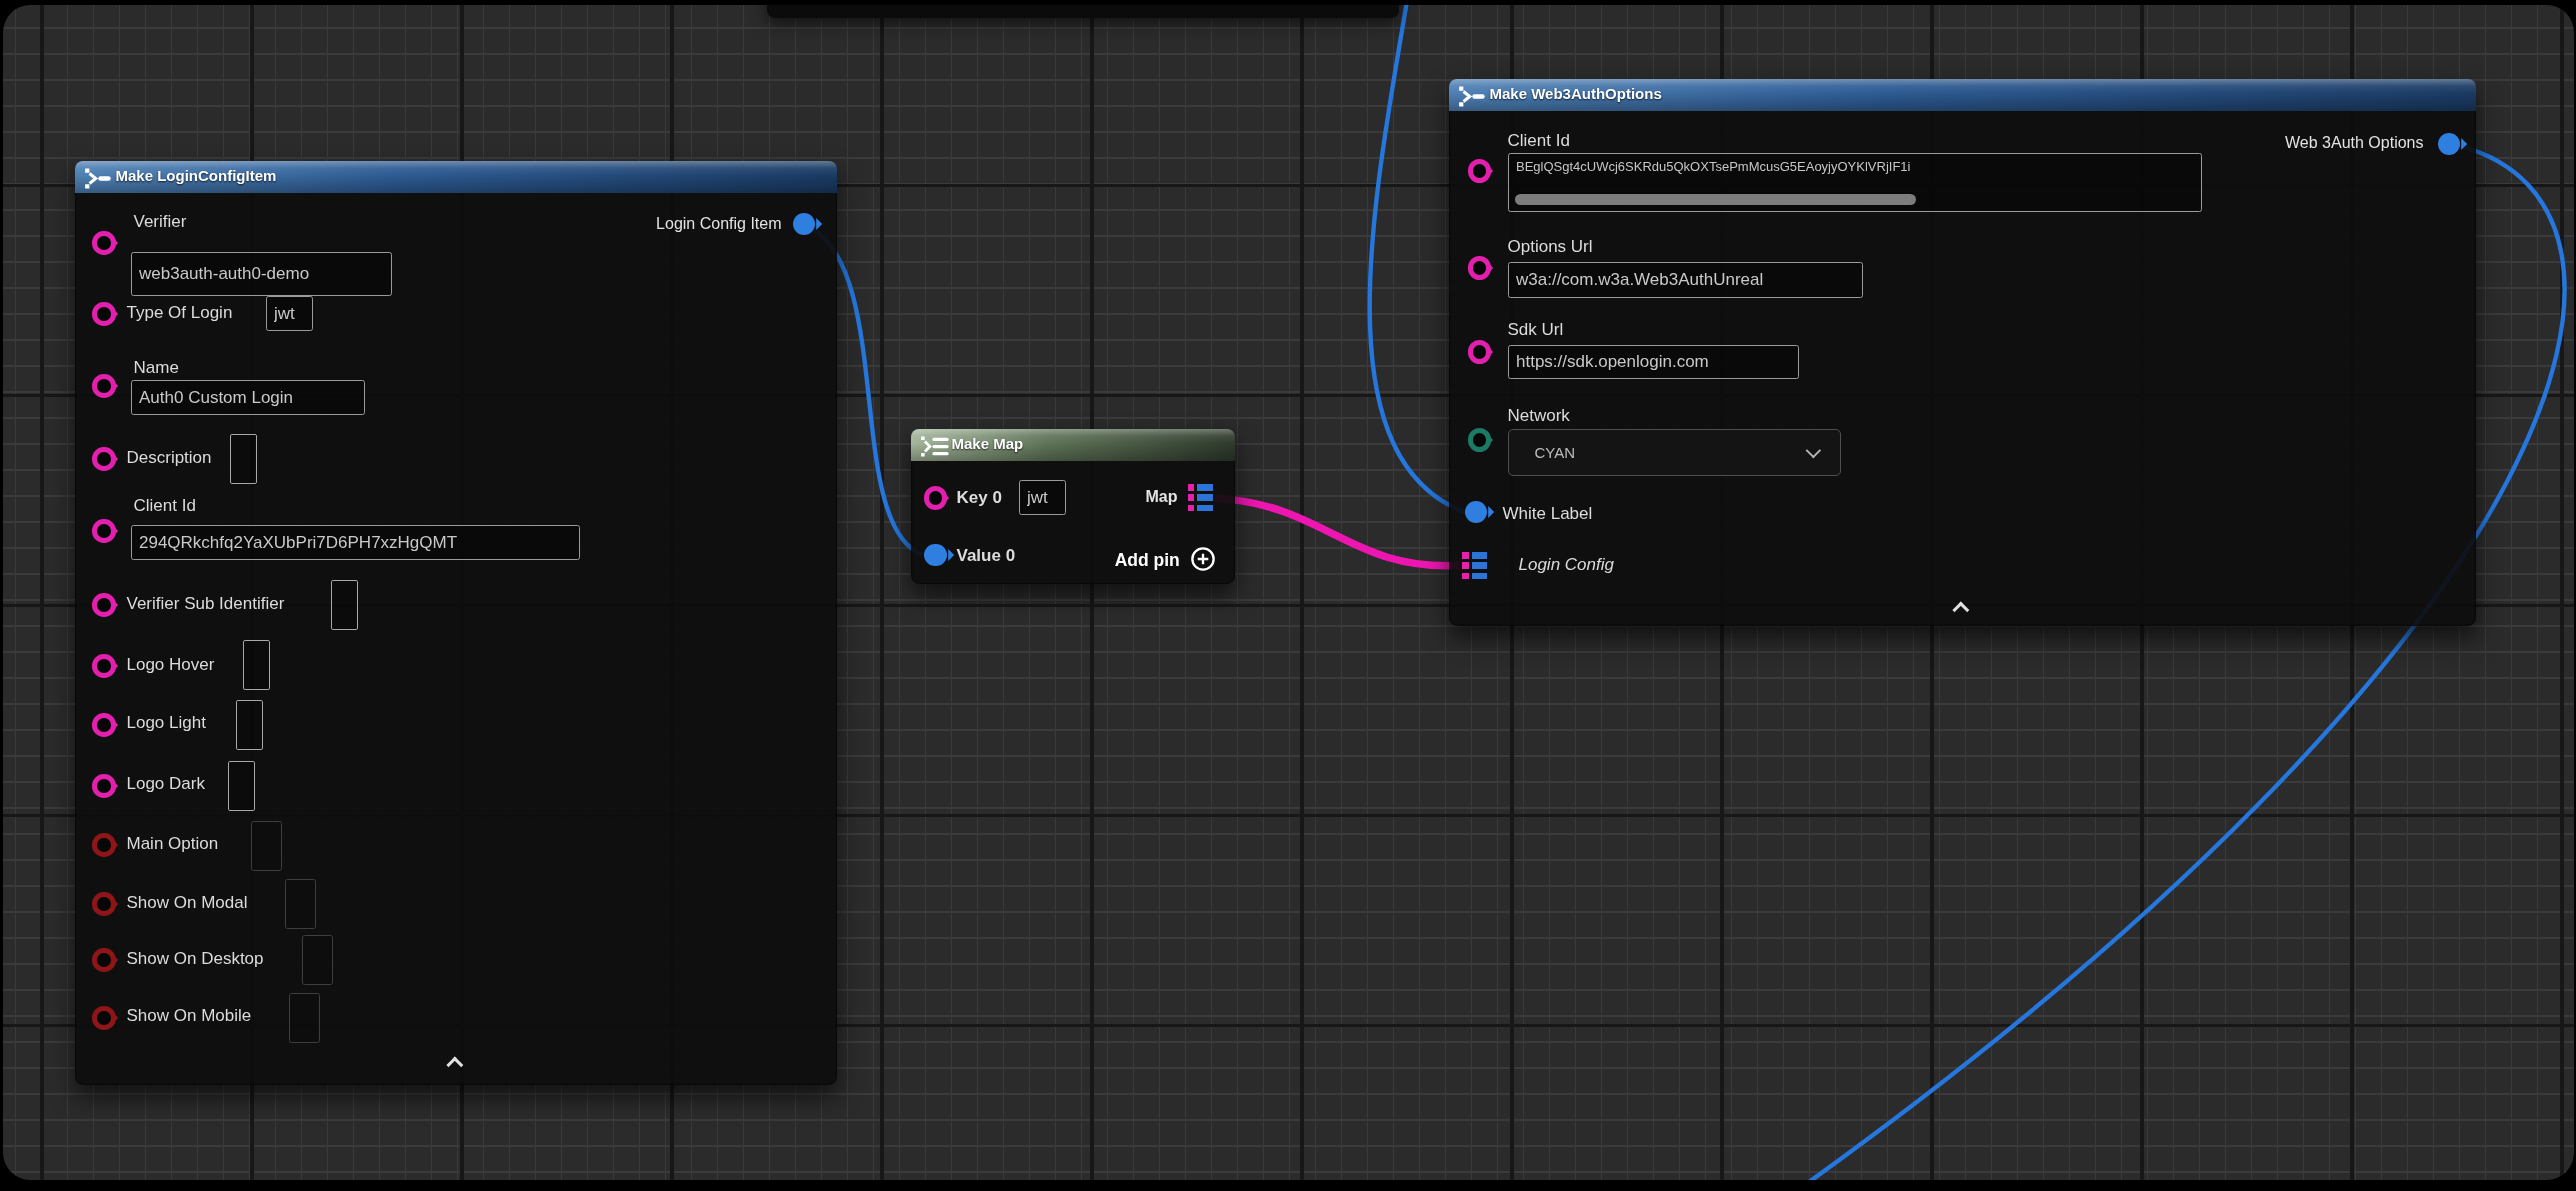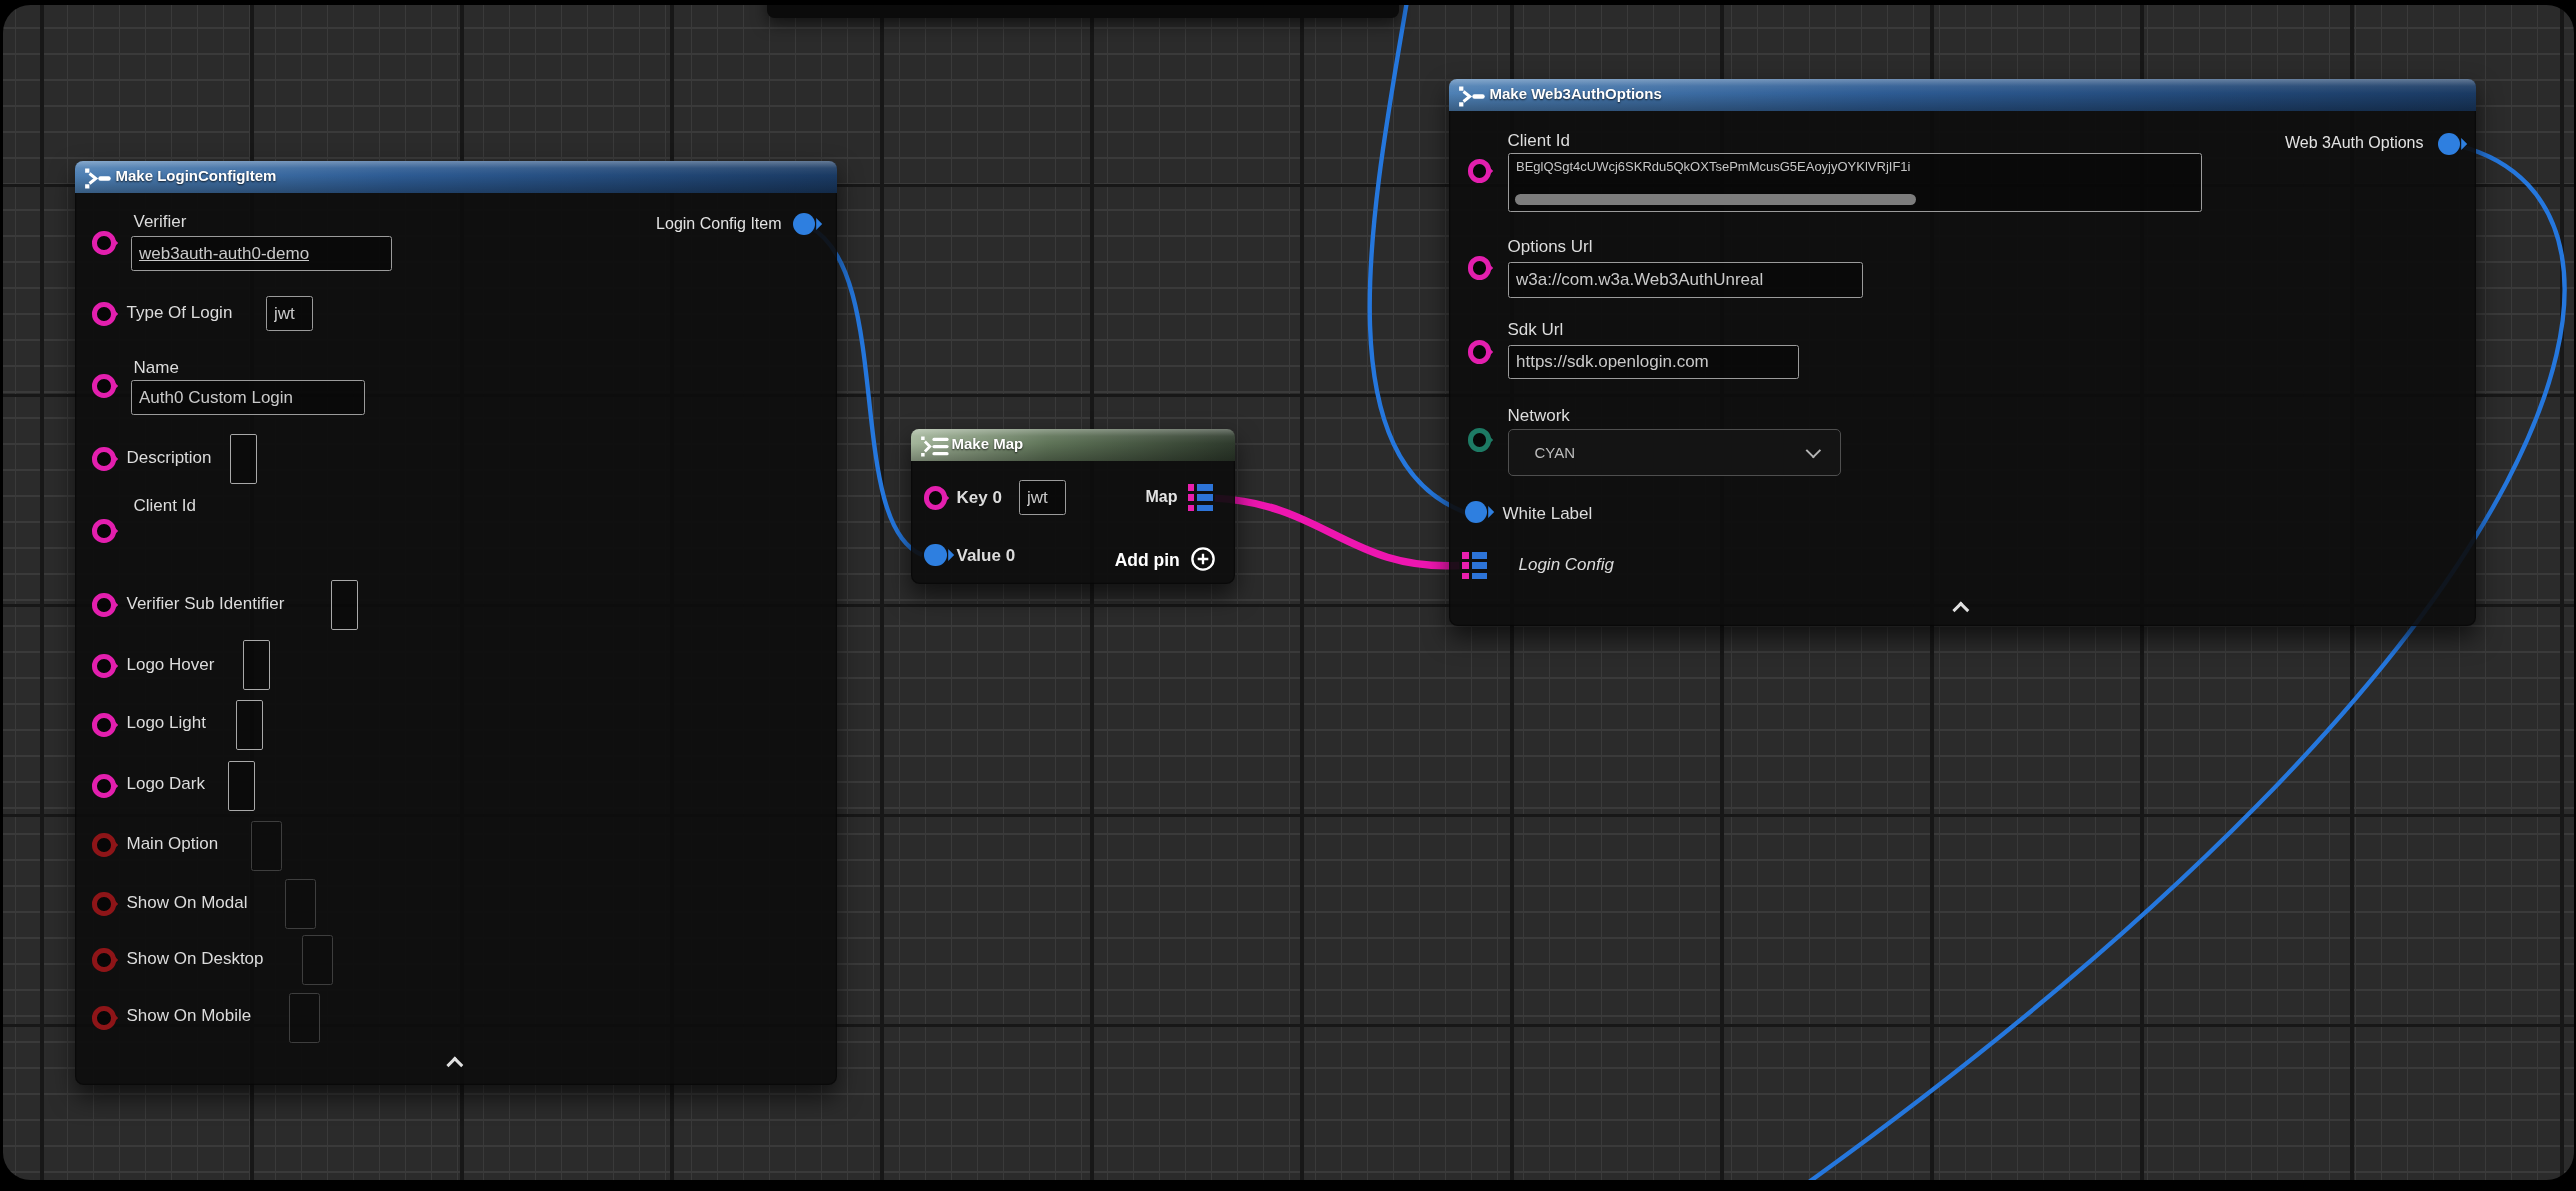--- a/index.html
+++ b/index.html
@@ -81,21 +81,21 @@
           </svg>
         </span>
         <span class="hdr-title">Make LoginConfigItem</span>
       </div>
 
       <span class="out-lbl" style="right:55px;top:54px;">Login Config Item</span>
       <span class="pin solid c-blue" style="left:718px;top:52px;"></span>
 
       <span class="lbl" style="left:59px;top:51px;">Verifier</span>
       <span class="pin ring c-mag" style="left:17.5px;top:70px;"></span>
-      <div class="tfield" style="left:56px;top:75px;width:261px;height:35px;text-decoration:underline;">
+      <div class="tfield" style="left:56px;top:91px;width:261px;height:44px;">
         <span class="field-text">web3auth-auth0-demo</span>
         </div>
 
       <span class="lbl" style="left:52px;top:142px;">Type Of Login</span>
       <span class="pin ring c-mag" style="left:17.5px;top:141px;"></span>
       <div class="tfield" style="left:191px;top:135px;width:47px;height:35px;">
         <span class="field-text">jwt</span>
         </div>
 
       <span class="lbl" style="left:59px;top:197px;">Name</span>
@@ -103,20 +103,23 @@
       <div class="tfield" style="left:56px;top:219px;width:234px;height:35px;">
         <span class="field-text">Auth0 Custom Login</span>
         </div>
 
       <span class="lbl" style="left:52px;top:287px;">Description</span>
       <span class="pin ring c-mag" style="left:17.5px;top:286px;"></span>
       <div class="emptystr" style="left:155px;top:273px;width:27.4px;height:50px;"></div>
 
       <span class="lbl" style="left:59px;top:335px;">Client Id</span>
       <span class="pin ring c-mag" style="left:17.5px;top:358px;"></span>
+      <div class="tfield" style="left:56px;top:364px;width:449px;height:35px;">
+        <span class="field-text">294QRkchfq2YaXUbPri7D6PH7xzHgQMT</span>
+        </div>
 
       <span class="lbl" style="left:52px;top:433px;">Verifier Sub Identifier</span>
       <span class="pin ring c-mag" style="left:17.5px;top:432px;"></span>
       <div class="emptystr" style="left:256px;top:419px;width:27.4px;height:50px;"></div>
 
       <span class="lbl" style="left:52px;top:494px;">Logo Hover</span>
       <span class="pin ring c-mag" style="left:17.5px;top:493px;"></span>
       <div class="emptystr" style="left:168px;top:479px;width:27.4px;height:50px;"></div>
 
       <span class="lbl" style="left:52px;top:552px;">Logo Light</span>

